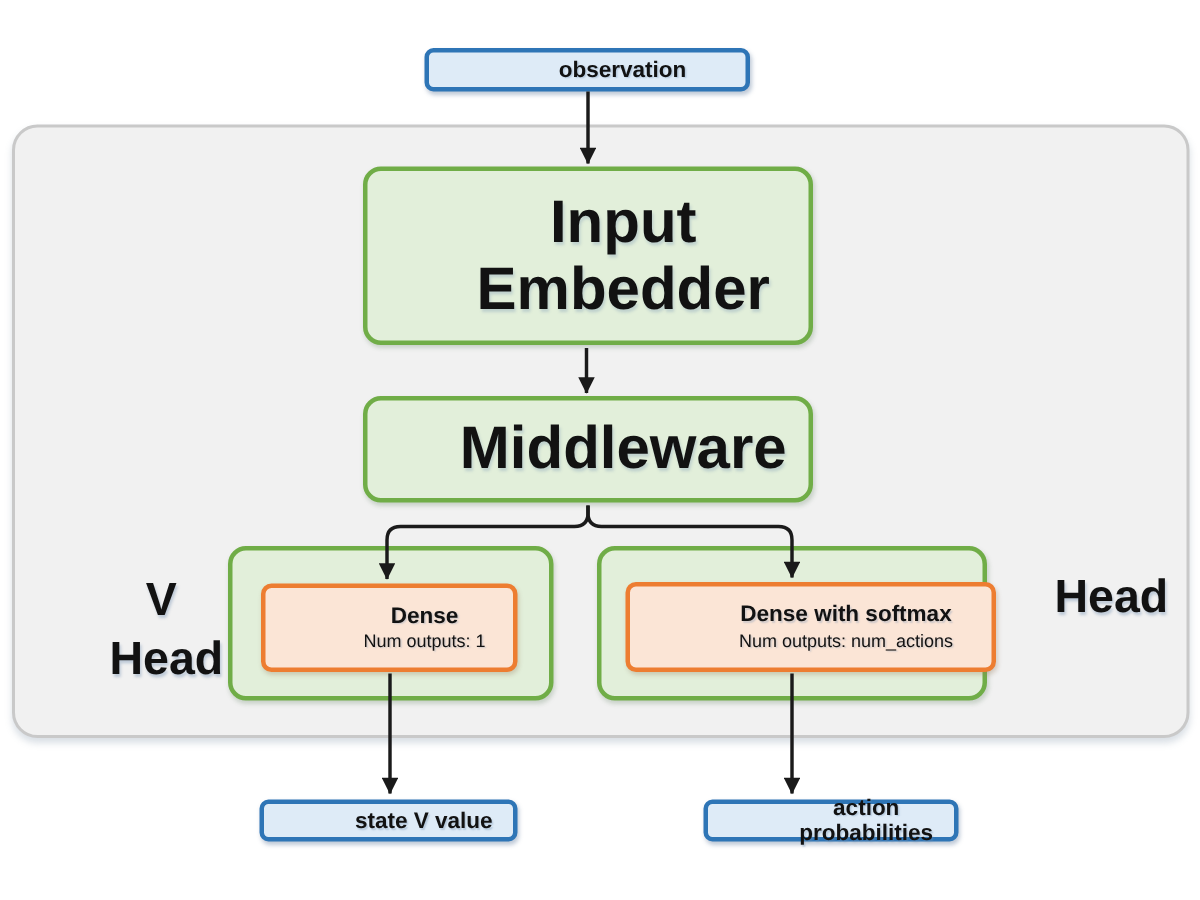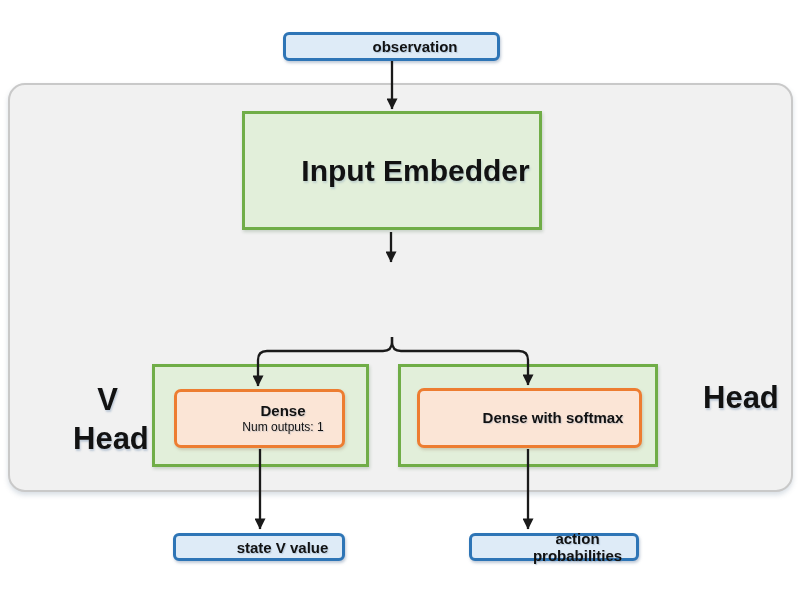--- a/index.html
+++ b/index.html
@@ -30,21 +30,21 @@
   .blue{
     background:var(--blue-fill);
     border:3px solid var(--blue-border);
     border-radius:6px;font-size:15px;
     box-shadow:1px 2px 3px rgba(70,100,140,0.35);
     text-shadow:1px 1px 1px rgba(110,140,175,0.35);
   }
   .green{
     background:var(--green-fill);
     border:3px solid var(--green-border);
-    border-radius:0;font-size:30px;
+    border-radius:12px;font-size:40px;
     box-shadow:1px 2px 3px rgba(110,140,110,0.30);
     text-shadow:1px 2px 2px rgba(110,140,175,0.30);
   }
   .orange{
     background:var(--orange-fill);
     border:3px solid var(--orange-border);
     border-radius:7px;flex-direction:column;line-height:1.3;
     box-shadow:1px 2px 3px rgba(150,120,90,0.30);
     text-shadow:1px 1px 1px rgba(110,140,175,0.30);
     text-align:right;
@@ -67,34 +67,38 @@
   <div class="abs container"></div>
 
   <div class="abs node blue" style="left:283px;top:32px;width:217px;height:29px;">
     <span>observation</span>
   </div>
 
   <div class="abs node green" style="left:242px;top:111px;width:300px;height:119px;">
     <span>Input Embedder</span>
   </div>
 
+  <div class="abs node green" style="left:242px;top:264px;width:300px;height:71px;">
+    <span>Middleware</span>
+  </div>
 
   <div class="abs node green" style="left:152px;top:364px;width:217px;height:103px;"></div>
   <div class="abs node orange" style="left:174px;top:389px;width:171px;height:59px;">
     <span class="title">Dense</span>
     <span class="subtitle">Num outputs: 1</span>
   </div>
   <div class="abs head-label" style="left:26px;top:381px;width:116px;">
     <div>V</div>
     <div>Head</div>
   </div>
 
   <div class="abs node green" style="left:398px;top:364px;width:260px;height:103px;"></div>
-  <div class="abs node orange" style="left:417px;top:388px;width:225px;height:60px;">
+  <div class="abs node orange" style="left:417px;top:388px;width:247px;height:60px;">
     <span class="title">Dense with softmax</span>
+    <span class="subtitle">Num outputs: num_actions</span>
   </div>
   <div class="abs head-label" style="left:656px;top:379px;width:120px;">
     <div>Head</div>
   </div>
 
   <div class="abs node blue" style="left:173px;top:533px;width:172px;height:28px;">
     <span>state V value</span>
   </div>
   <div class="abs node blue" style="left:443px;top:533px;width:170px;height:28px;margin-left:26px;">
     <span>action probabilities</span>

